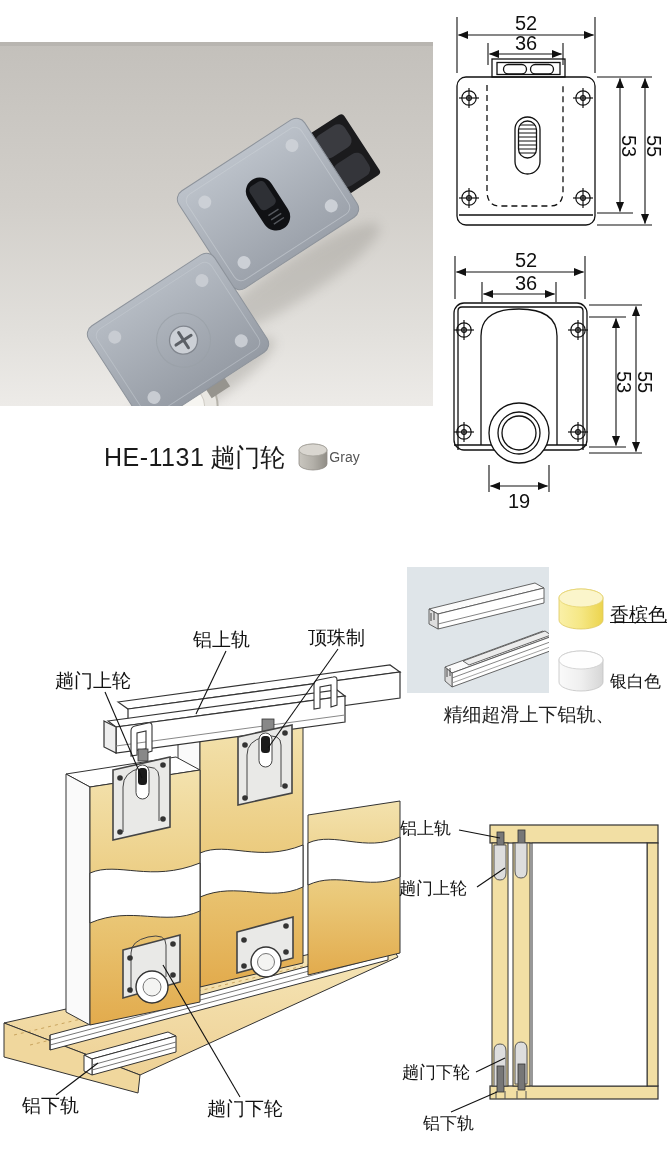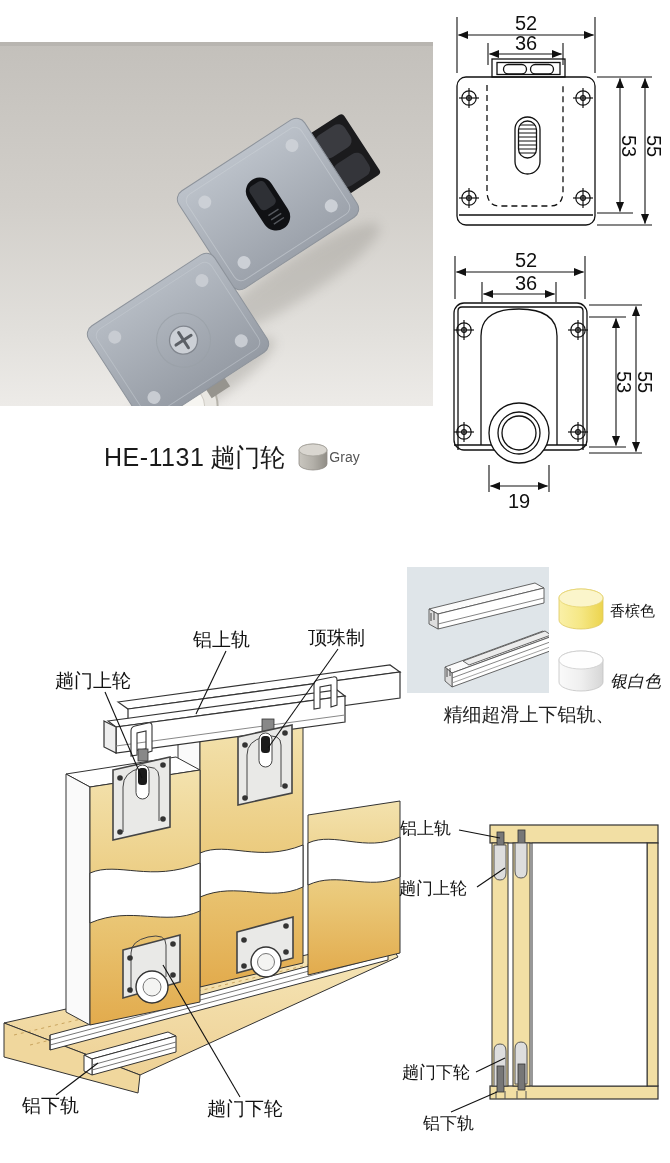--- a/index.html
+++ b/index.html
@@ -385,36 +385,36 @@
           <linearGradient id="ycy" x1="0" y1="0" x2="1" y2="0">
         <stop offset="0" stop-color="#faf0a8"></stop>
             <stop offset=".5" stop-color="#f5e784"></stop>
             <stop offset="1" stop-color="#ecd44e"></stop>
       </linearGradient>
         </defs>
       <path d="M3,13 a22,9 0 0 1 44,0 v22 a22,9 0 0 1 -44,0 z" fill="url(#ycy)" stroke="#ddc65a" stroke-width=".8"></path>
       <ellipse cx="25" cy="13" rx="22" ry="9" fill="#fbf5cb" stroke="#e6d470" stroke-width=".8"></ellipse>
     </svg>
   </div>
-  <div class="abs" style="left:610px;top:602px;font-size:15px;color:#111;">香槟色</div>
+  <div class="abs" style="left:610px;top:602px;font-size:19px;color:#111;text-decoration:underline;">香槟色</div>
 
   <div class="abs" style="left:556px;top:647px;">
     <svg width="50" height="48" viewBox="0 0 50 48">
       <defs>
           <linearGradient id="wcy" x1="0" y1="0" x2="1" y2="0">
         <stop offset="0" stop-color="#fafafa"></stop>
             <stop offset=".5" stop-color="#efefef"></stop>
             <stop offset="1" stop-color="#d6d6d6"></stop>
       </linearGradient>
         </defs>
       <path d="M3,13 a22,9 0 0 1 44,0 v22 a22,9 0 0 1 -44,0 z" fill="url(#wcy)" stroke="#c2c2c2" stroke-width=".8"></path>
       <ellipse cx="25" cy="13" rx="22" ry="9" fill="#fefefe" stroke="#cccccc" stroke-width=".8"></ellipse>
     </svg>
   </div>
-  <div class="abs" style="left:610px;top:670px;font-size:17px;color:#111;font-style:italic;">银白色</div>
+  <div class="abs" style="left:610px;top:670px;font-size:17px;color:#111;">银白色</div>
 
   <div class="abs desc">
     <div>精细超滑上下铝轨、</div>
   </div>
 
   <svg class="abs" style="left:393px;top:808px;" width="277 " height="340" viewBox="0 0 277 340">
 
     <g stroke="#333" stroke-width="1.2">
       <rect x="97" y="17" width="168" height="18" fill="#f2dfa4"></rect>
       <rect x="97" y="278" width="168" height="13" fill="#f2dfa4"></rect>

